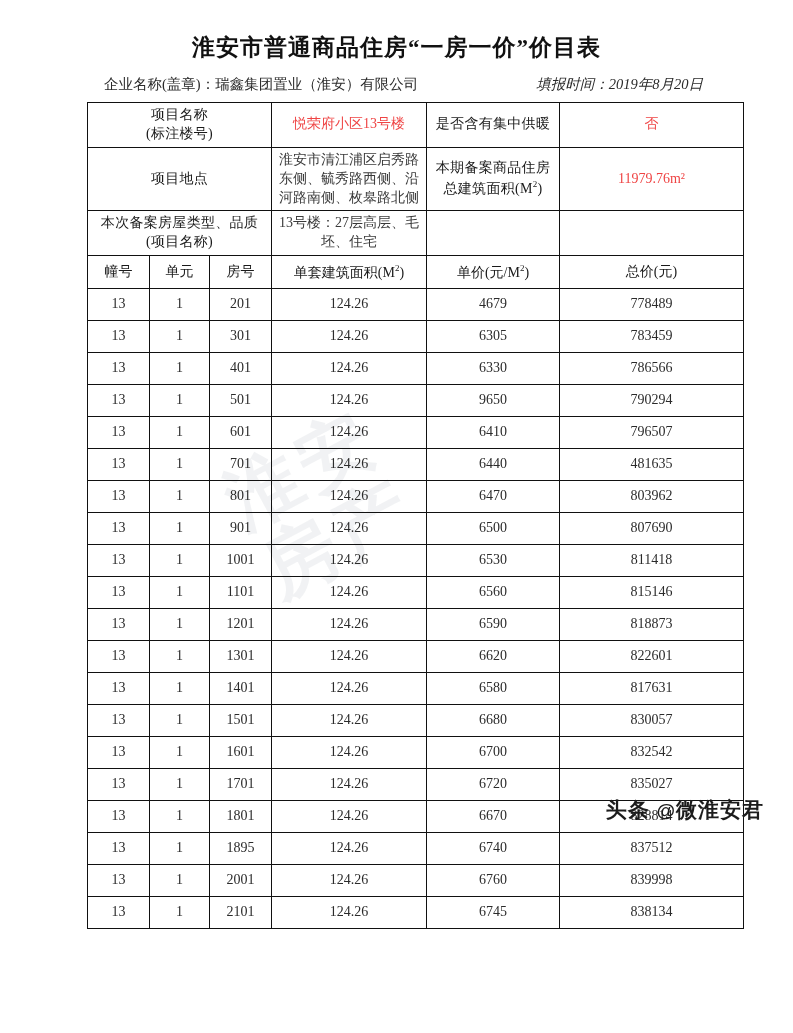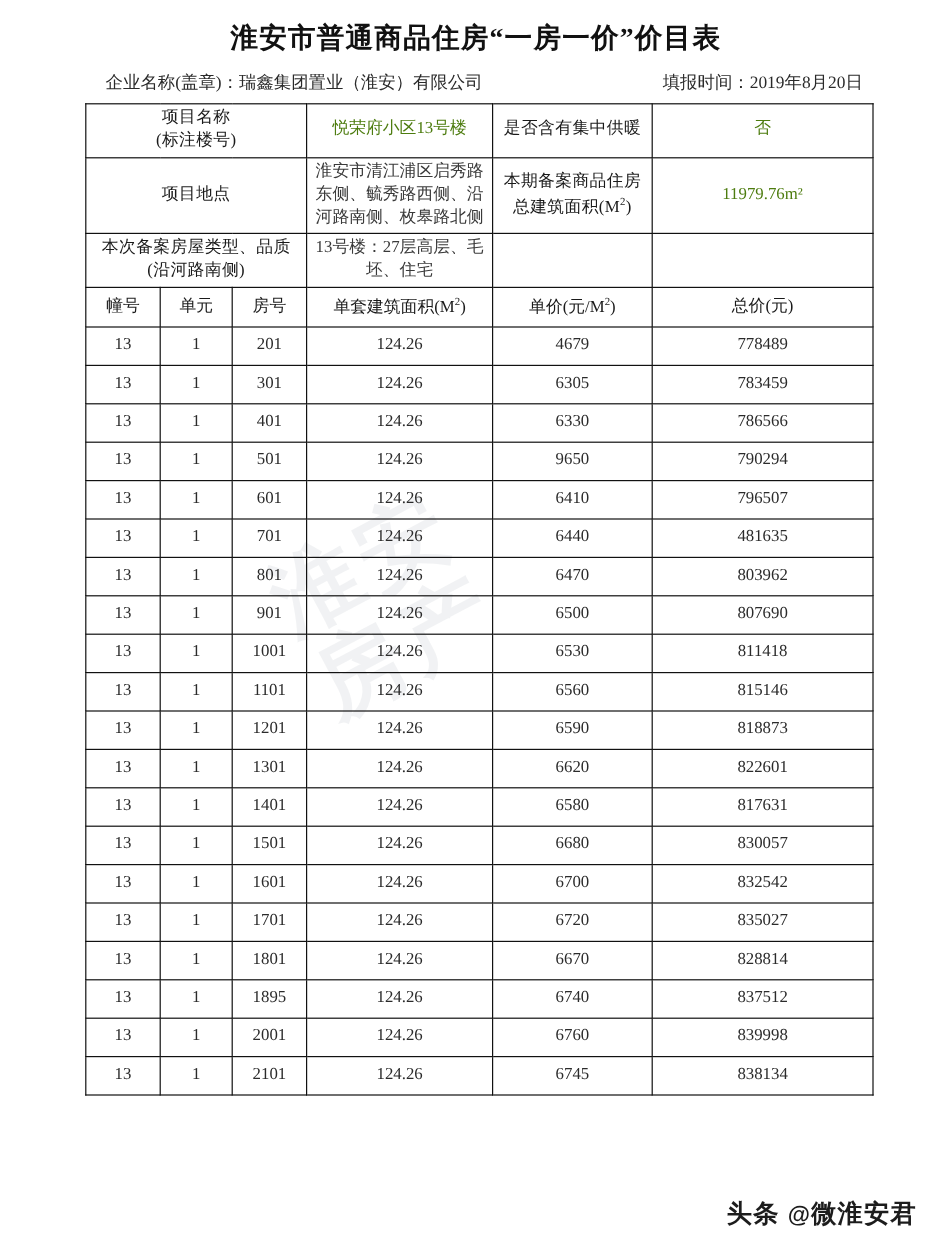--- a/index.html
+++ b/index.html
@@ -12,23 +12,23 @@
     height: 1033px;
     position: relative;
     font-family: "Liberation Serif", "DejaVu Serif", serif;
     color: #1a1a1a;
     overflow: hidden;
   }
 
   .page {
     position: relative;
     width: 793px;
-    height: 1033px;
+    height: 832px;
     box-sizing: border-box;
-    padding: 0;
+    padding: 16px;
   }
 
   
   .doc-title {
     text-align: center;
     font-size: 23px;
     font-weight: bold;
     letter-spacing: 1px;
     padding-top: 16px;
     padding-bottom: 2px;
@@ -40,21 +40,21 @@
   .meta-row {
     display: flex;
     align-items: flex-end;
     padding: 10px 0 8px 0;
     margin: 0 66px 0 88px;
     font-size: 14.5px;
     color: #2a2a2a;
   }
   .meta-company { white-space: nowrap; }
   .meta-spacer { flex: 1 1 auto; }
-  .meta-date { white-space: nowrap; padding-right: 8px; }
+  .meta-date { white-space: nowrap; padding-right: 8px; font-style: italic; }
 
   
   .table-wrap {
     margin: 0 66px 0 71px;
     position: relative;
     z-index: 2;
   }
   table.price-table {
     border-collapse: collapse;
     width: 100%;
@@ -71,21 +71,21 @@
     line-height: 1.35;
     font-weight: normal;
     background: transparent;
   }
   .lbl {
     font-weight: bold;
     font-size: 14.5px;
     letter-spacing: 0.3px;
   }
   .val {
-    color: #4d7c0f;
+    color: #ef4444;
     font-size: 13.5px;
   }
   .val-addr {
     color: #3a3a3a;
     font-size: 13.5px;
     line-height: 1.45;
     padding: 6px 8px;
   }
   .grp-head {
     font-weight: bold;
@@ -199,21 +199,21 @@
           <td class="lbl">
             <div>本期备案商品住房</div>
             <div><span>总建筑面积(M</span><sup>2</sup><span>)</span></div>
           </td>
           <td class="val">11979.76m²</td>
         </tr>
 
         <tr>
           <td class="lbl" colspan="3">
             <div>本次备案房屋类型、品质</div>
-            <div>(沿河路南侧)</div>
+            <div>(项目名称)</div>
           </td>
           <td class="val-addr">13号楼：27层高层、毛坯、住宅</td>
           <td></td>
           <td></td>
         </tr>
 
 
         <tr>
           <td class="col-head">幢号</td>
           <td class="col-head">单元</td>

